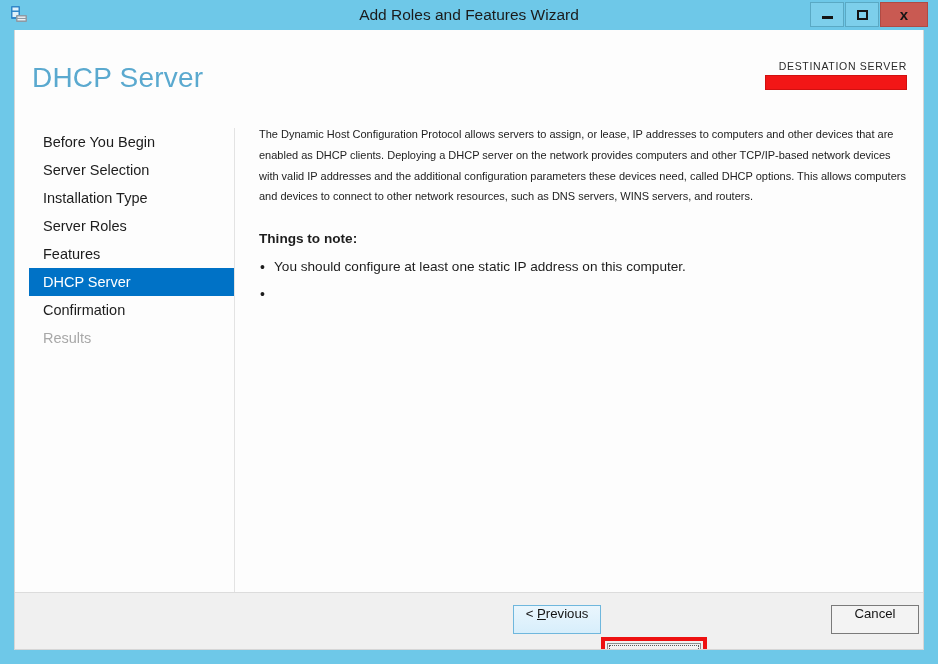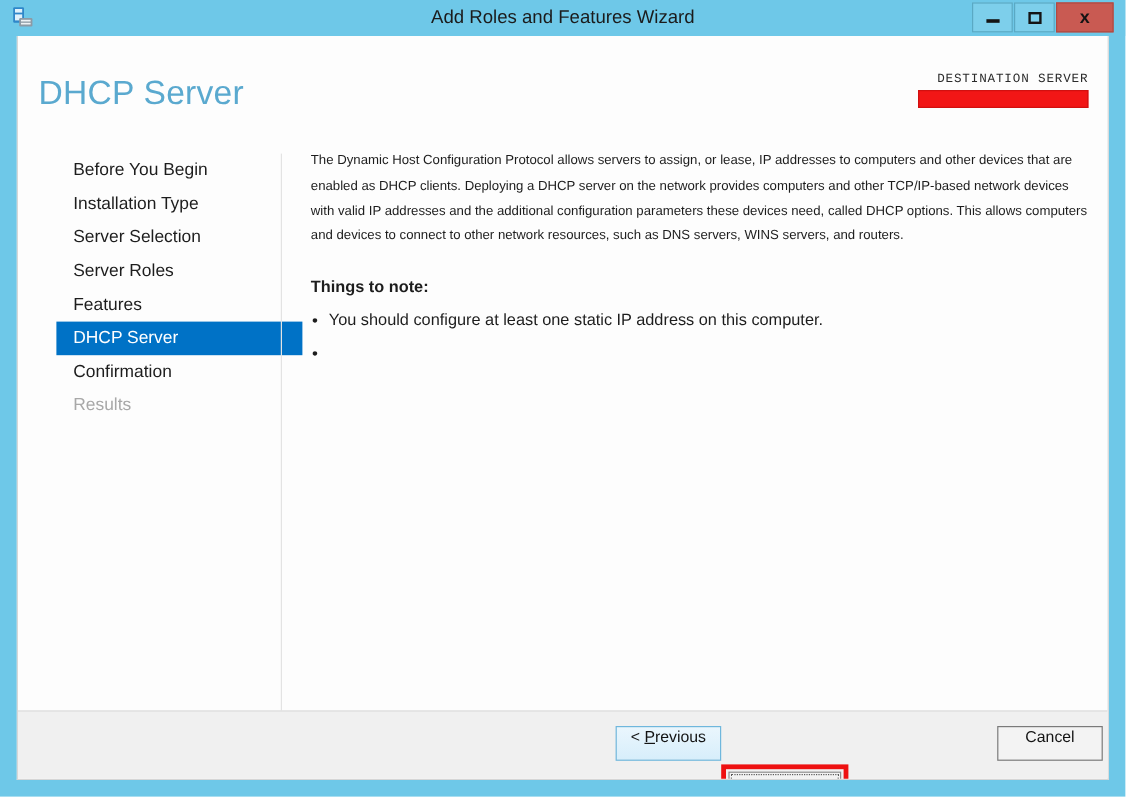--- a/index.html
+++ b/index.html
@@ -111,39 +111,38 @@
     position: absolute;
     right: 16px;
     top: 30px;
     text-align: right;
   }
   #dest-label {
     font-size: 10.5px;
     color: #2b2b2b;
     letter-spacing: 0.7px;
     white-space: nowrap;
-    font-family: Liberation Mono, monospace;
+    font-family: Liberation Sans, sans-serif;
   }
   #dest-redaction {
     margin-top: 3px;
     width: 142px;
     height: 15px;
     background: #f21616;
     border: 1px solid #d11010;
     box-sizing: border-box;
     margin-left: auto;
   }
 
   
   #nav {
     position: absolute;
     left: 0;
     top: 98px;
     width: 219px;
-    padding-left: 18px;
   }
   .nav-item {
     height: 28px;
     line-height: 28px;
     padding-left: 28px;
     font-size: 14.5px;
     color: #1d1d1d;
     box-sizing: border-box;
     white-space: nowrap;
     cursor: default;
@@ -317,22 +316,22 @@
 
     <div id="page-title">DHCP Server</div>
 
     <div id="dest-block">
       <div id="dest-label">DESTINATION SERVER</div>
       <div id="dest-redaction"></div>
     </div>
 
     <div id="nav">
       <div class="nav-item">Before You Begin</div>
+      <div class="nav-item">Server Selection</div>
       <div class="nav-item">Installation Type</div>
-      <div class="nav-item">Server Selection</div>
       <div class="nav-item">Server Roles</div>
       <div class="nav-item">Features</div>
       <div class="nav-item selected">DHCP Server</div>
       <div class="nav-item">Confirmation</div>
       <div class="nav-item disabled">Results</div>
     </div>
     <div id="nav-divider"></div>
 
     <div id="content">
       <p id="intro-paragraph">The Dynamic Host Configuration Protocol allows servers to assign, or lease, IP addresses to computers and other devices that are enabled as DHCP clients. Deploying a DHCP server on the network provides computers and other TCP/IP-based network devices with valid IP addresses and the additional configuration parameters these devices need, called DHCP options. This allows computers and devices to connect to other network resources, such as DNS servers, WINS servers, and routers.</p>

